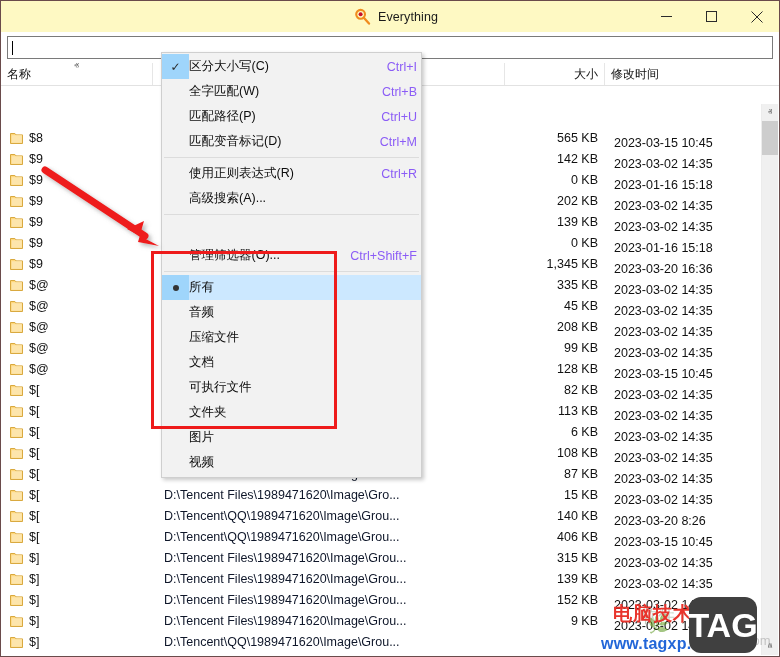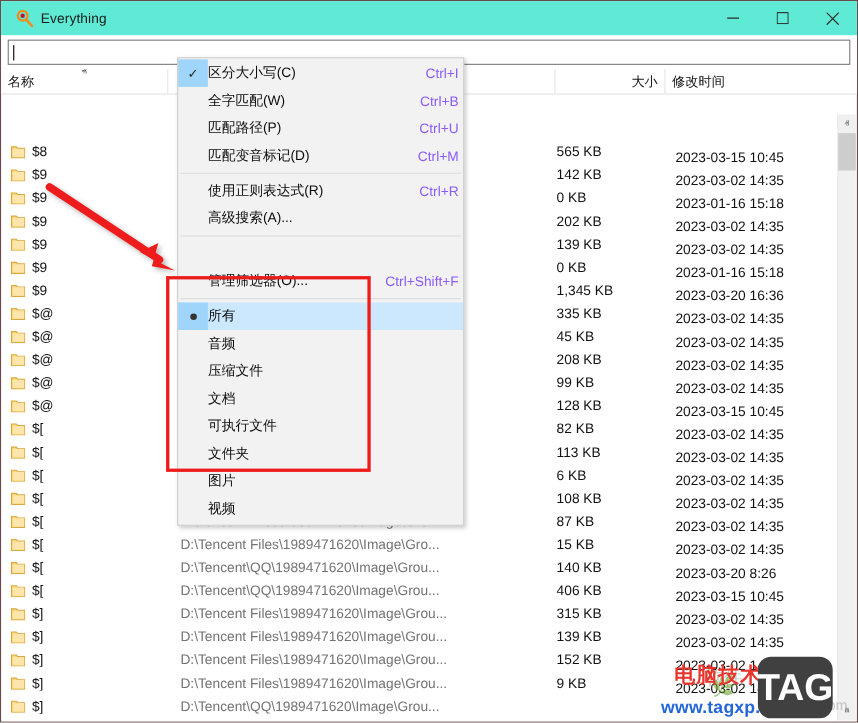--- a/index.html
+++ b/index.html
@@ -10,22 +10,23 @@
     overflow:hidden;
     -webkit-font-smoothing:antialiased;
   }
   .app{
     position:relative;width:780px;height:657px;
     border:1px solid #6a4b4b;box-sizing:border-box;
     background:#ffffff;
   }
   
   .titlebar{
-    height:31px;display:flex;align-items:center;background:#5eead4;
+    height:31px;display:flex;align-items:center;background:#fef9c3;
     position:relative;
+    justify-content:center;
   }
   .app-icon{
     width:26px;margin-left:8px;display:flex;align-items:center;justify-content:center;
   }
   .app-icon svg{display:block;}
   .title-text{
     font-size:12.5px;color:#1b1b1b;margin-left:2px;letter-spacing:.1px;
   }
   .winbtns{position:absolute;right:0;top:0;display:flex;height:31px;}
   .winbtn{
@@ -67,22 +68,22 @@
     font-size:10px;color:#555;line-height:10px;
   }
   .listarea{
     position:absolute;left:1px;right:17px;top:126px;bottom:1px;overflow:hidden;
     background:#fff;
   }
   .row{
     height:21px;display:flex;align-items:center;font-size:12.5px;color:#111;
   }
   .c-name{width:152px;display:flex;align-items:center;padding-left:8px;box-sizing:border-box;overflow:hidden;white-space:nowrap;}
-  .c-path{width:352px;box-sizing:border-box;padding-left:10px;overflow:hidden;white-space:nowrap;color:#737373;}
-  .c-size{width:100px;box-sizing:border-box;padding-right:8px;white-space:nowrap;}
+  .c-path{width:352px;box-sizing:border-box;padding-left:10px;overflow:hidden;white-space:nowrap;color:#0f172a;}
+  .c-size{width:100px;box-sizing:border-box;text-align:right;padding-right:8px;white-space:nowrap;}
   .c-date{width:150px;box-sizing:border-box;padding-left:8px;white-space:nowrap;margin-top:11px;}
   .folder{
     width:13px;height:12px;margin-right:6px;flex:0 0 auto;position:relative;
   }
   .folder svg{display:block;}
   
   .vscroll{
     position:absolute;right:1px;top:103px;bottom:1px;width:16px;background:#f0f0f0;
     border-left:1px solid #ececec;
   }

